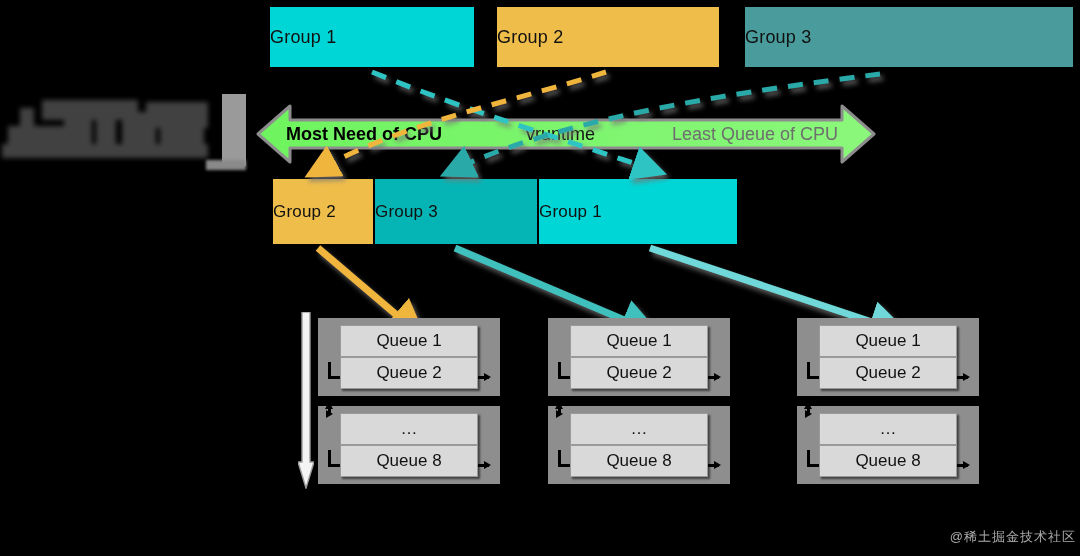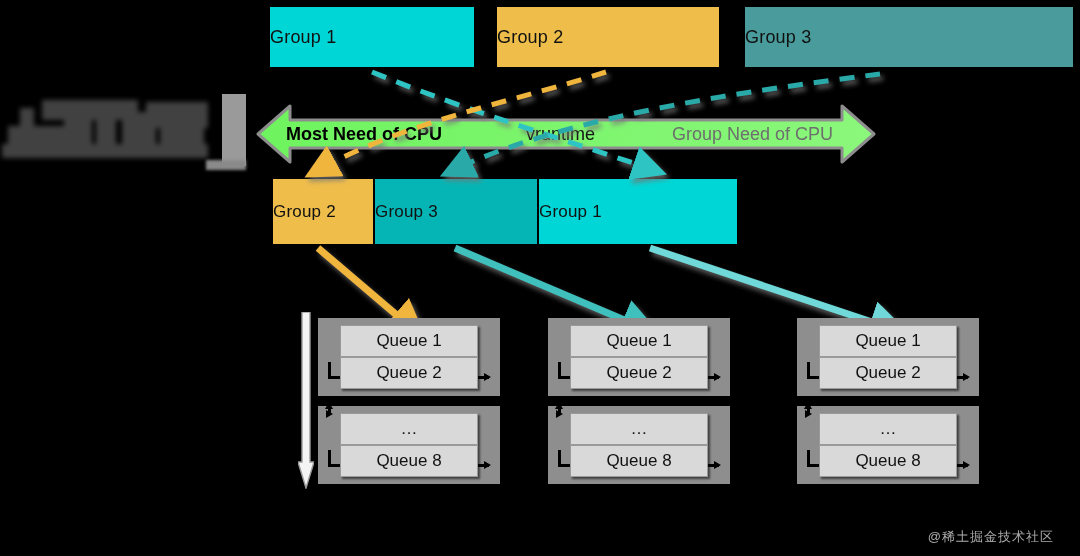--- a/index.html
+++ b/index.html
@@ -44,21 +44,21 @@
   #blur-art{position:absolute;left:0;top:88px;width:215px;height:72px;
      filter:blur(2.5px);opacity:.62;}
   #blur-art div{position:absolute;background:#6a6a6a;}
   #gray-bar{position:absolute;left:222px;top:94px;width:24px;height:72px;background:#9a9a9a;}
   #gray-bar-foot{position:absolute;left:206px;top:160px;width:40px;height:10px;background:#8a8a8a;
      filter:blur(1.5px);}
 
   
   #vscroll{position:absolute;left:298px;top:312px;width:16px;height:177px;}
 
-  #watermark{position:absolute;right:26px;bottom:10px;color:#c9c9c9;font-size:13px;
+  #watermark{position:absolute;right:4px;bottom:10px;color:#c9c9c9;font-size:13px;
      opacity:.85;letter-spacing:1px;}
 
   svg.overlay{position:absolute;left:0;top:0;width:1080px;height:556px;
      pointer-events:none;overflow:visible;}
 </style>
 </head>
 <body>
 
 <div id="stage">
 
@@ -95,21 +95,21 @@
           <stop offset="0%" stop-color="#6ef45e"></stop>
           <stop offset="55%" stop-color="#7ef56f"></stop>
           <stop offset="100%" stop-color="#8bf77c"></stop>
         </linearGradient>
       </defs>
       <polygon points="2,30 34,2 34,16 586,16 586,2 618,30 586,58 586,44 34,44 34,58" fill="url(#bandgrad)" stroke="#8d8d8d" stroke-width="3" stroke-linejoin="round"></polygon>
     </svg>
   </div>
   <div class="band-label" id="label-most">Most Need of CPU</div>
   <div class="band-label" id="label-vrun">vruntime</div>
-  <div class="band-label" id="label-least">Group Need of CPU</div>
+  <div class="band-label" id="label-least">Least Queue of CPU</div>
 
   <div class="mid-row">
     <div class="box" style="left:272px;top:178px;width:102px;height:67px;background:#efbd4a;">
       <span>Group 2</span>
     </div>
     <div class="box" style="left:374px;top:178px;width:164px;height:67px;background:#05b5b5;">
       <span>Group 3</span>
     </div>
     <div class="box" style="left:538px;top:178px;width:200px;height:67px;background:#00d6d6;">
       <span>Group 1</span>

